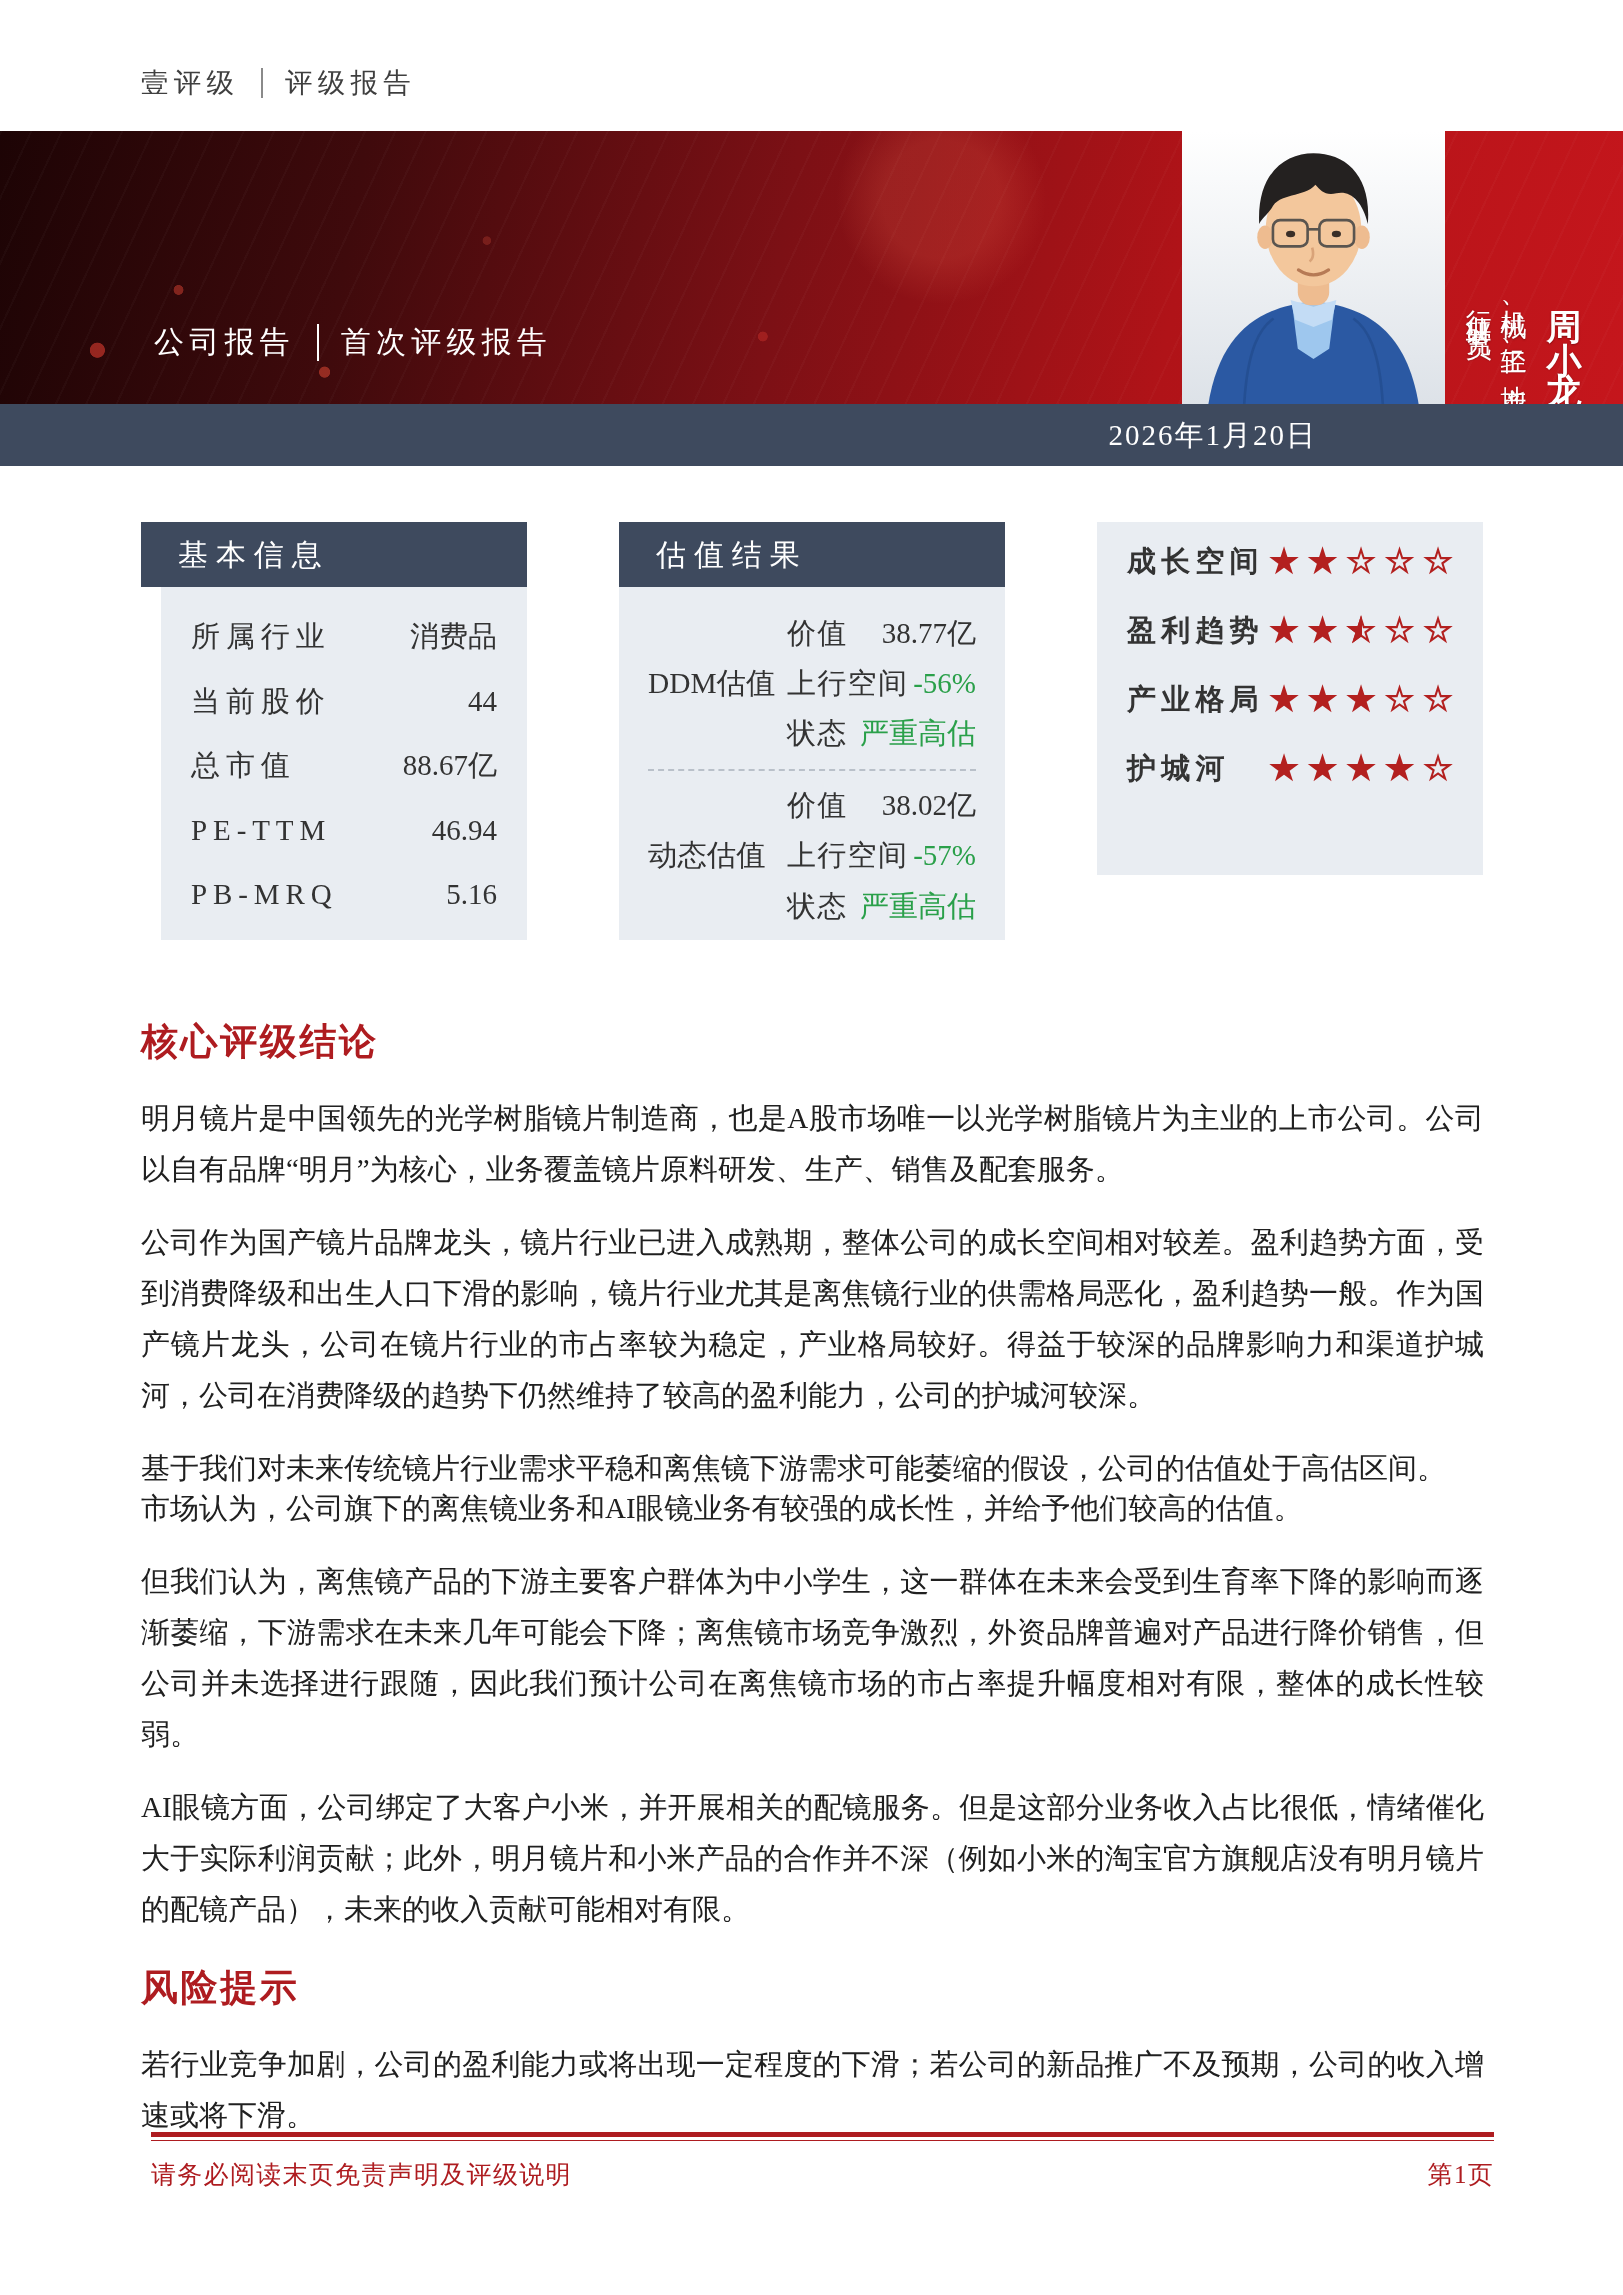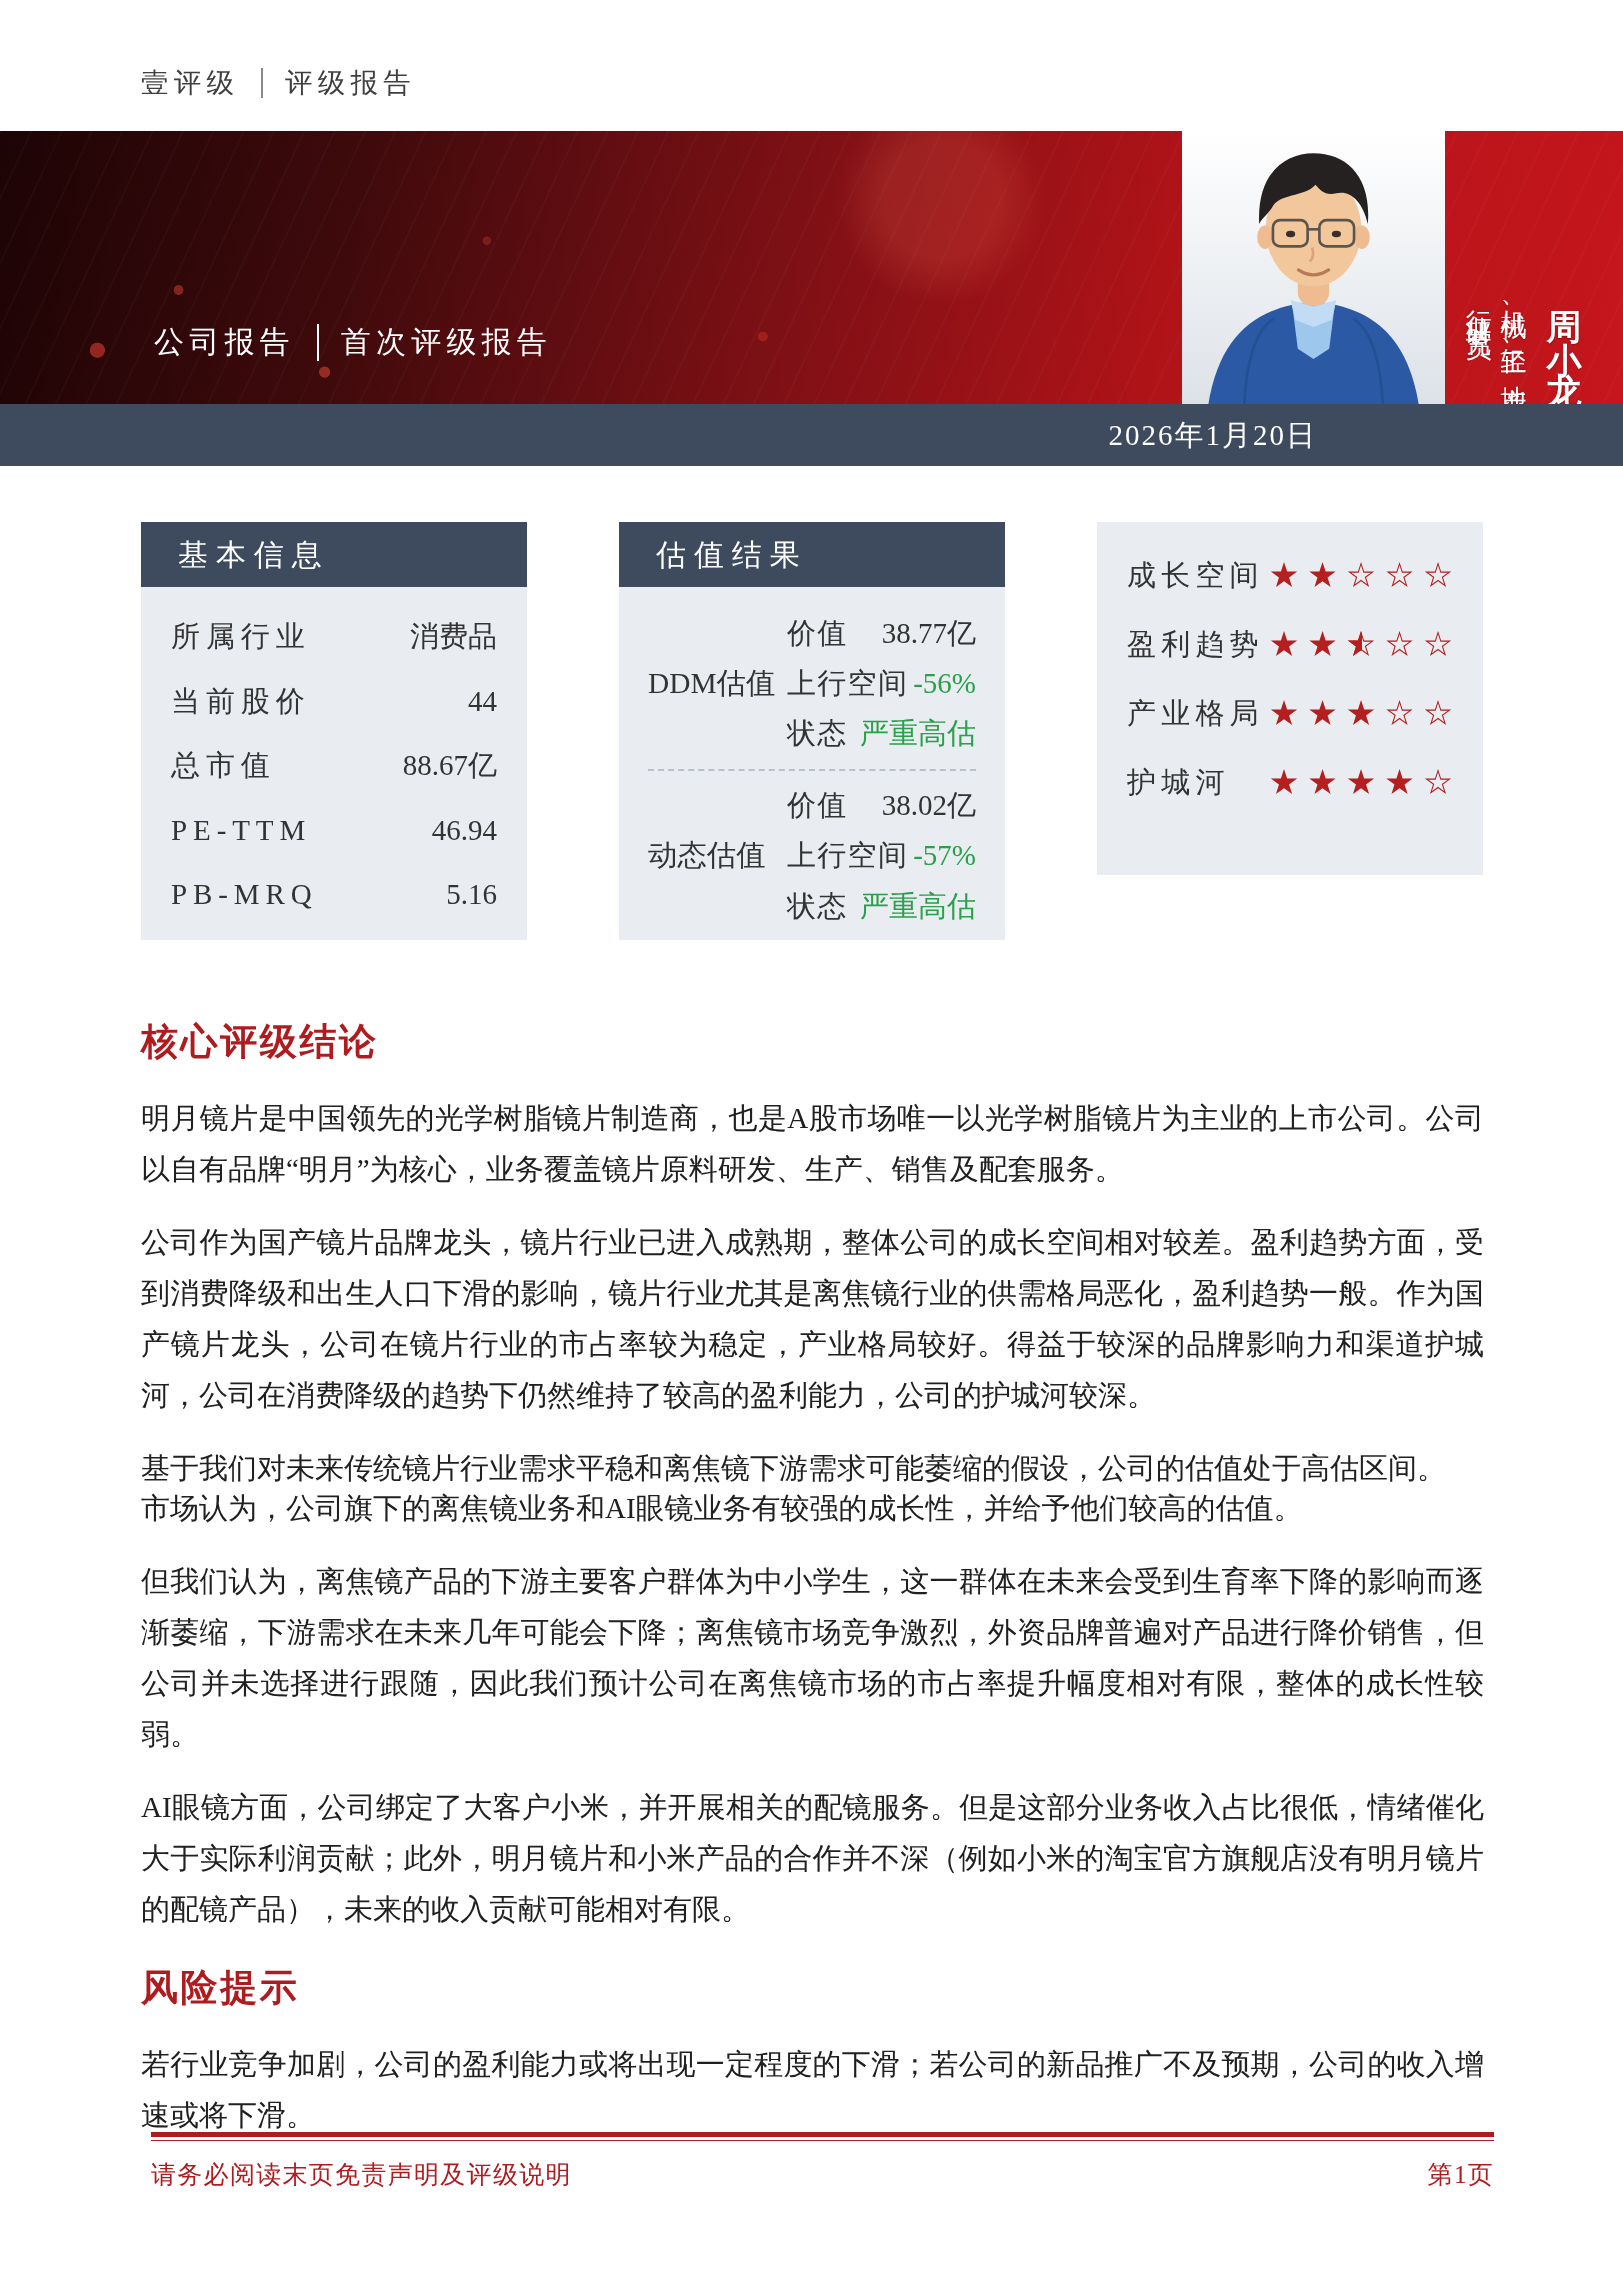--- a/index.html
+++ b/index.html
@@ -83,21 +83,21 @@
   }
   .card{width:386px;height:419px;}
   .card-header{
     height:65px;background:var(--navy);
     color:#ffffff;font-size:30px;letter-spacing:7.9px;
     line-height:65px;padding-left:37px;
   }
   .card-body{height:353px;background:var(--card-bg);}
 
   
-  .basic-body{padding:30px 30px 0;}
+  .basic-body{padding:30px 30px 0;margin-left:20px;}
   .info-row{
     display:flex;justify-content:space-between;align-items:baseline;
     margin-bottom:25.5px;font-size:29px;color:#333333;line-height:39px;
   }
   .info-row .info-label{letter-spacing:5.9px;}
 
   
   .val-body{padding:26px 29px 0;}
   .val-block{display:flex;align-items:center;}
   .val-name{width:139px;font-size:29.4px;color:#333333;flex:0 0 auto;}
@@ -105,21 +105,21 @@
   .val-row{
     display:flex;justify-content:space-between;align-items:baseline;
     margin-bottom:9.2px;font-size:29px;color:#333333;line-height:41px;
   }
   .val-row:last-child{margin-bottom:0;}
   .val-row .vl{letter-spacing:1.3px;}
   .val-row .vv.hl{color:var(--green);}
   .val-divider{border-top:2px dashed #b9c0c9;margin:14.4px 0;}
 
   
-  .rate-body{padding:34px 30px 0;}
+  .rate-body{padding:20px 30px 0;font-weight:bold;}
   .rate-row{
     display:flex;justify-content:space-between;align-items:center;
     margin-bottom:31px;
   }
   .rate-label{font-size:29px;color:#333333;letter-spacing:5.2px;line-height:38px;}
   .stars{white-space:nowrap;font-size:30px;color:var(--star);}
   .star{display:inline-block;position:relative;margin-left:8.5px;line-height:1;}
   .star:first-child{margin-left:0;}
   .star .st-over{
     position:absolute;left:0;top:0;width:52%;overflow:hidden;color:var(--star);

